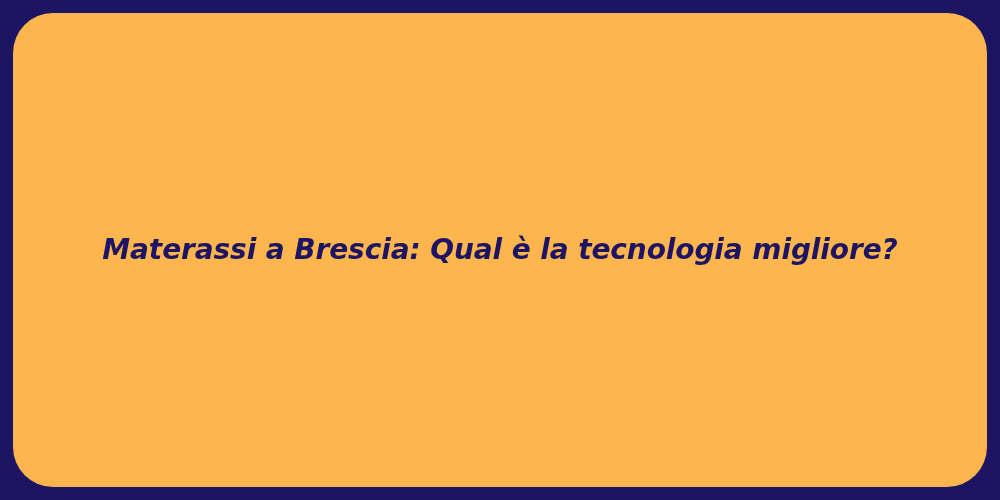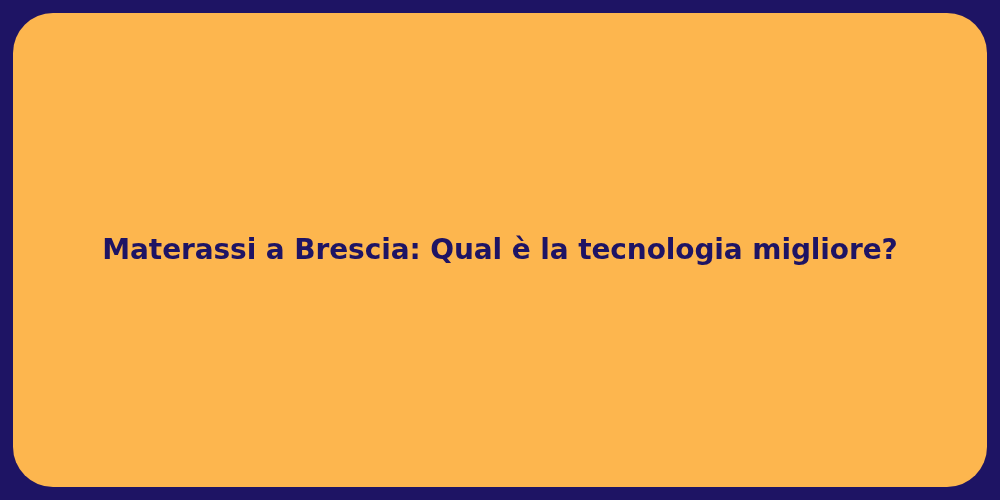--- a/index.html
+++ b/index.html
@@ -40,20 +40,21 @@
   .card-title {
     margin: 0;
     padding: 0 40px;
     color: #1E1464;
     font-family: "DejaVu Sans", "Liberation Sans", sans-serif;
     font-size: 28px;
     font-weight: 700;
     line-height: 1.35;
     letter-spacing: -0.1px;
     white-space: nowrap;
+    font-style: italic;
   }
 </style>
 </head>
 <body>
 
 <div class="frame">
   <div class="card">
     <h1 class="card-title">Materassi a Brescia: Qual è la tecnologia migliore?</h1>
   </div>
 </div>

